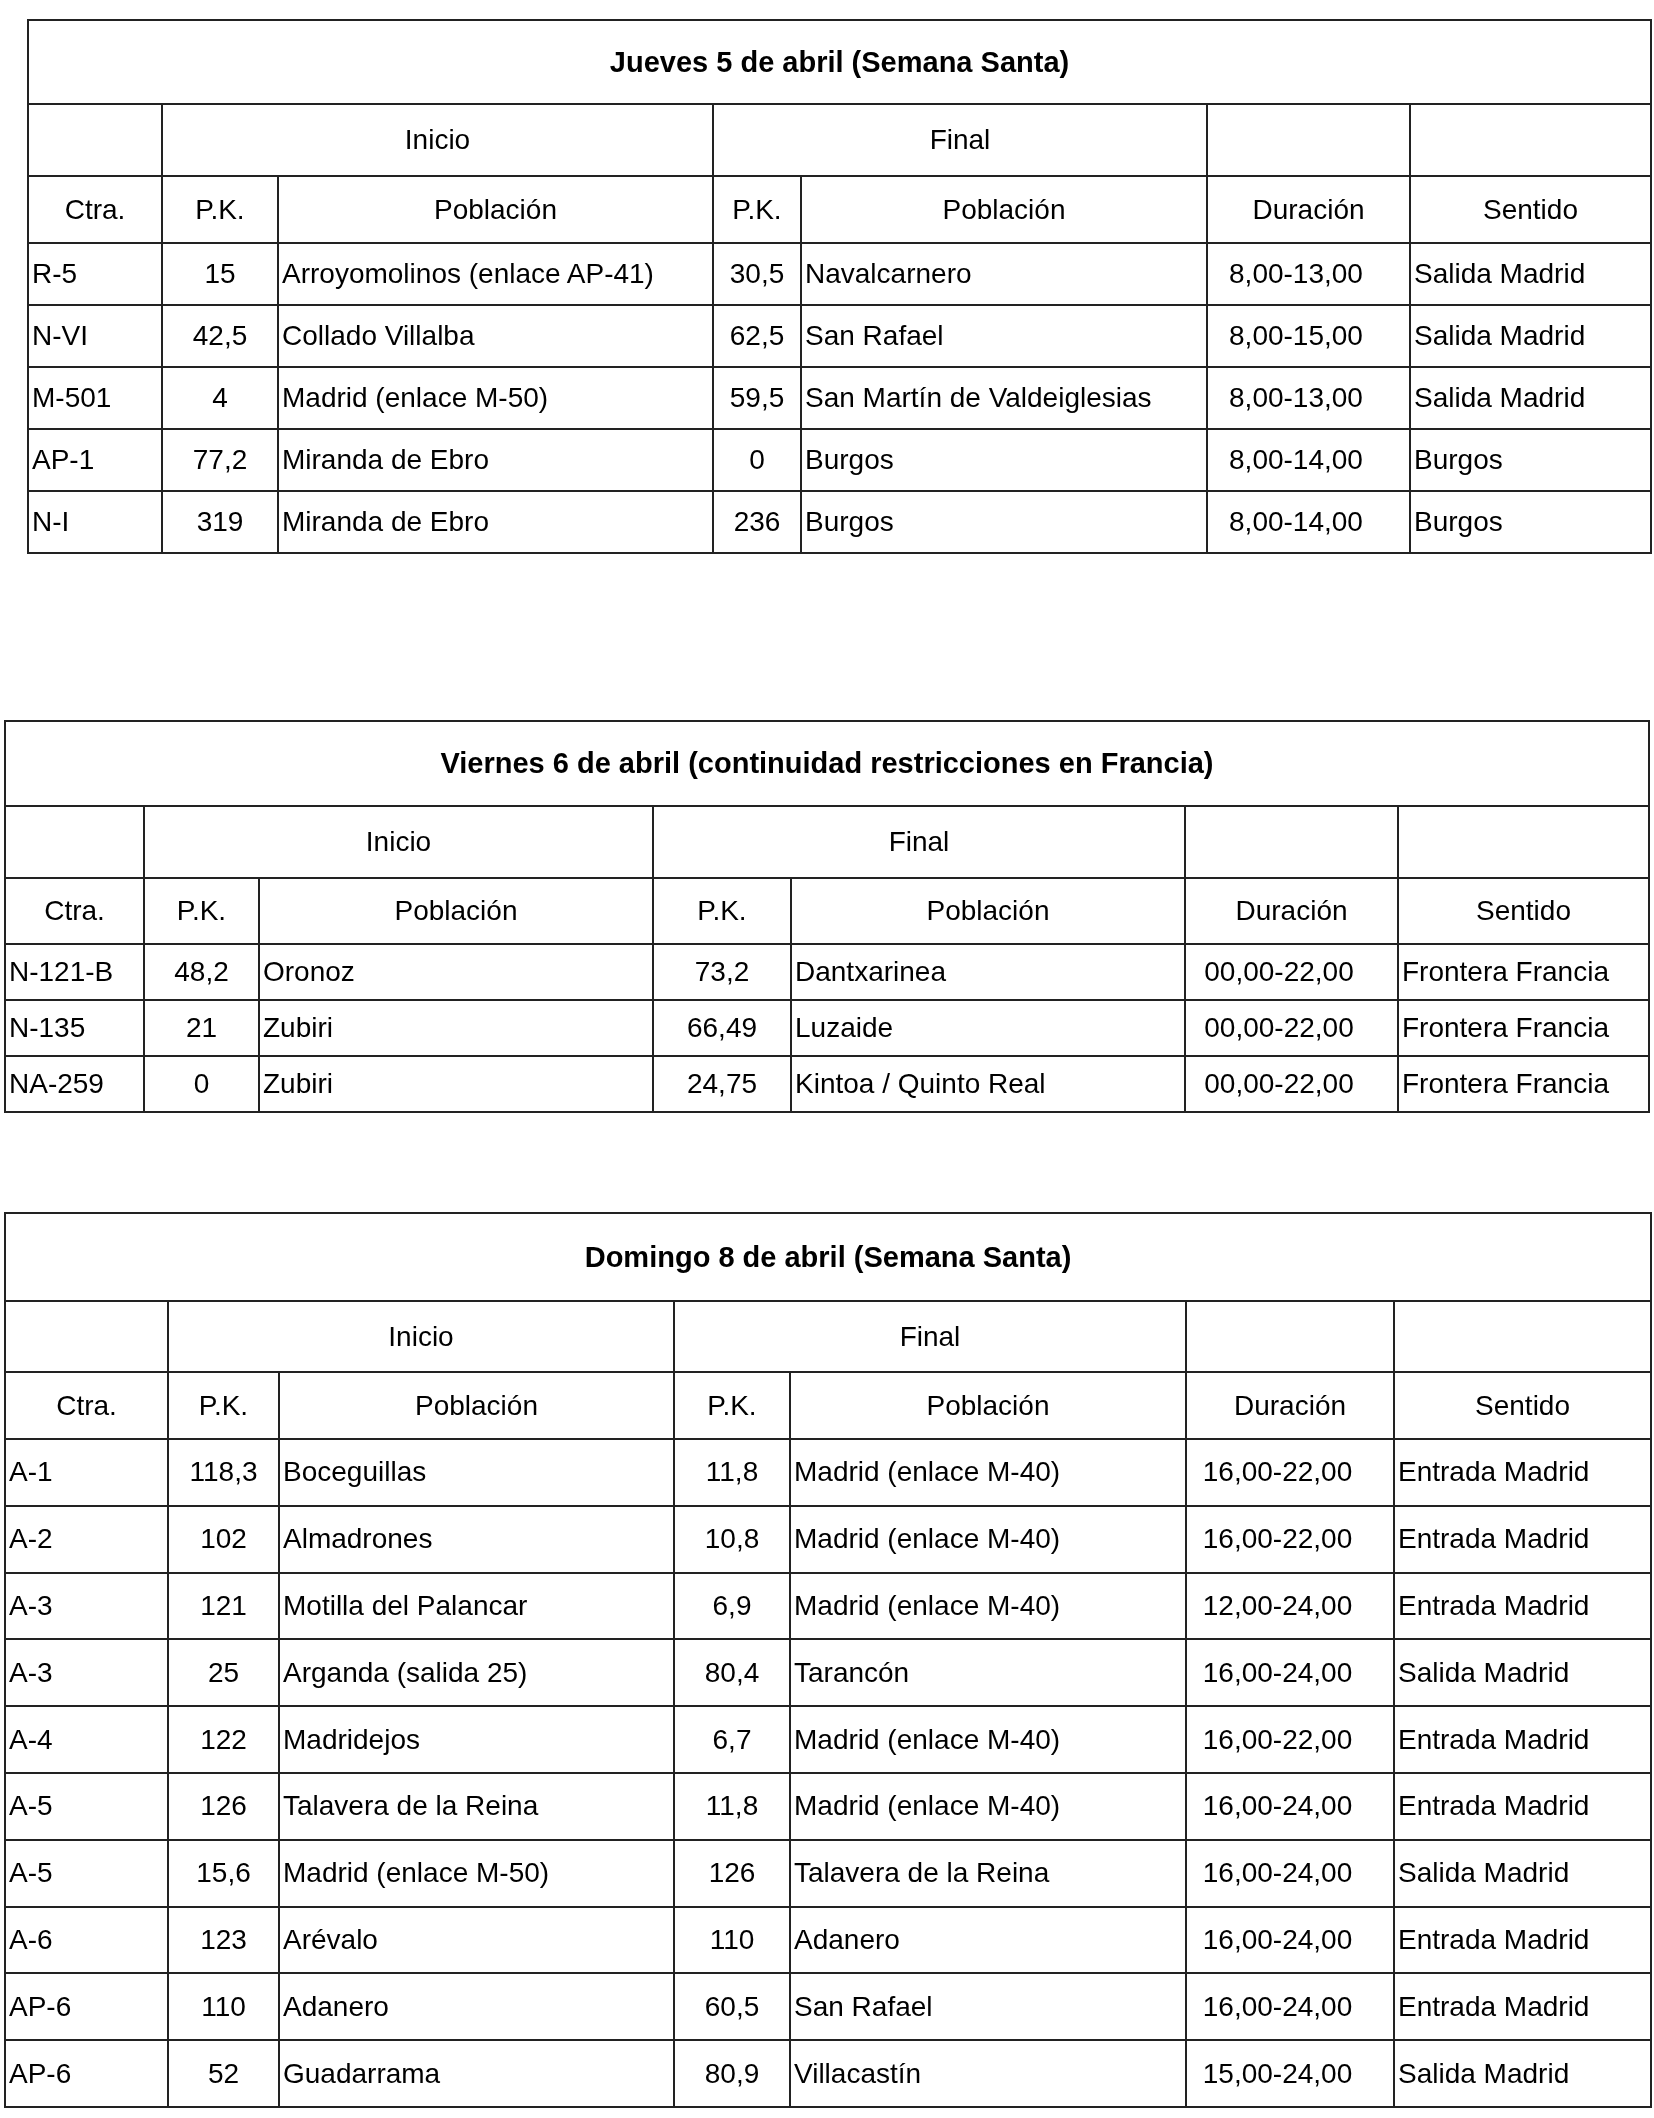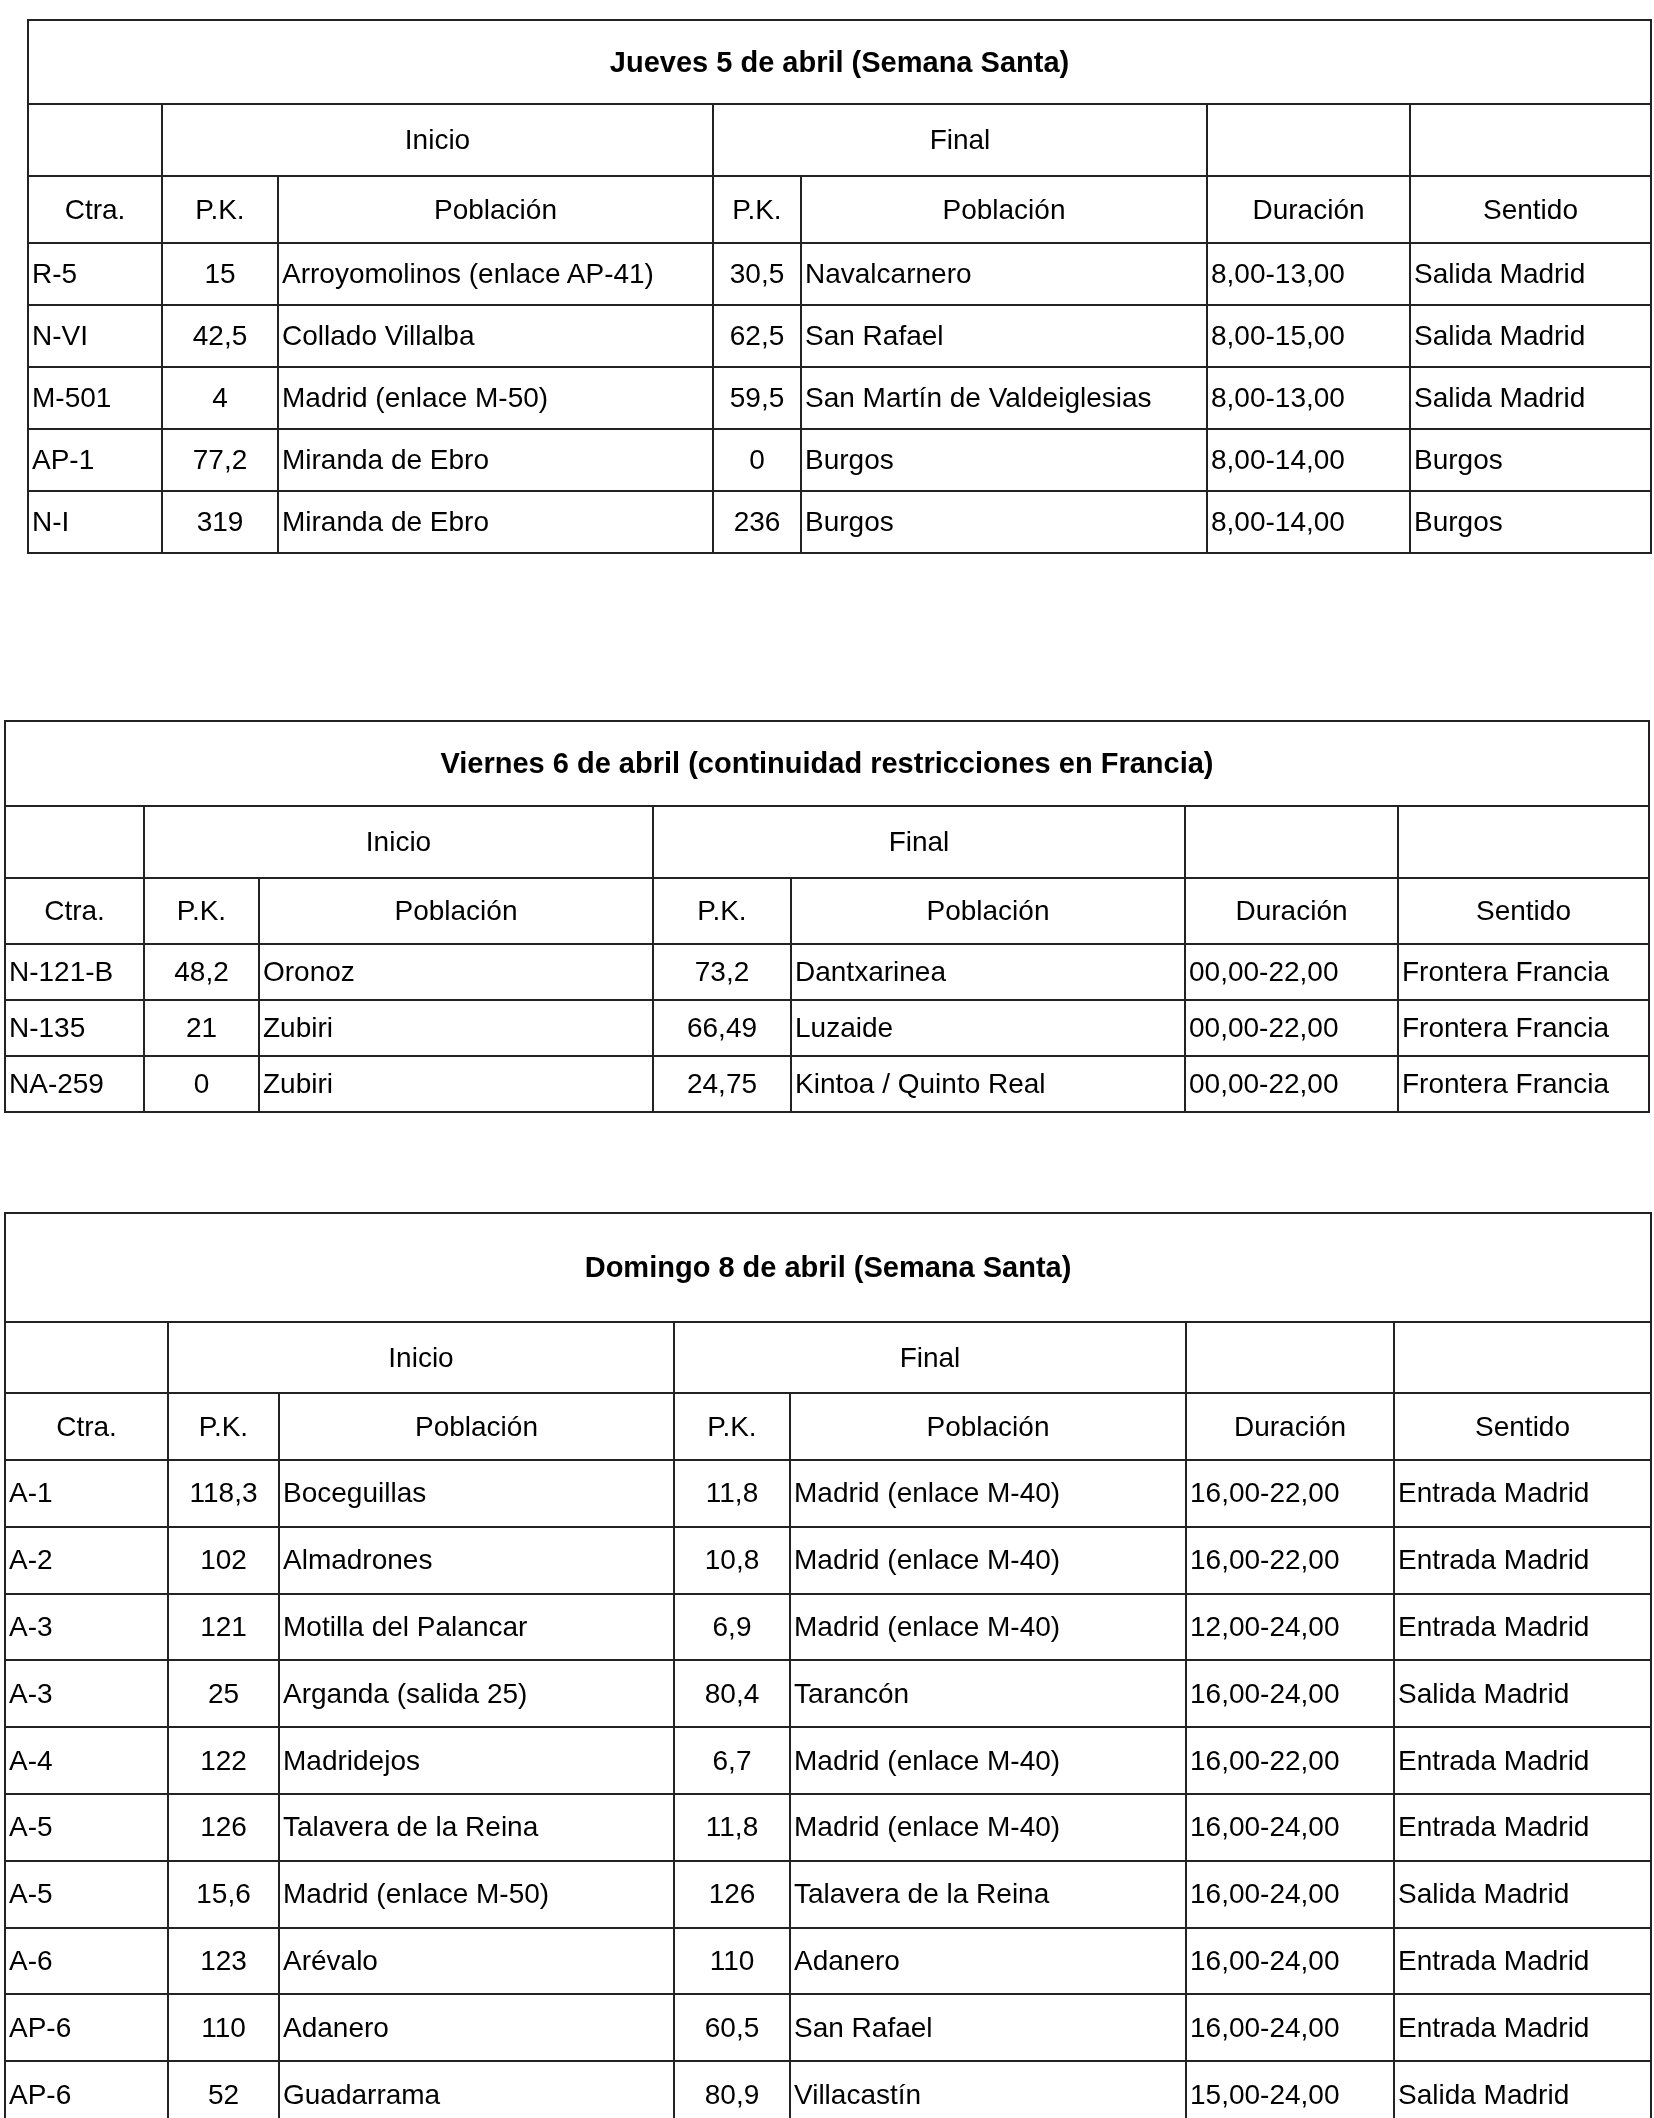--- a/index.html
+++ b/index.html
@@ -30,37 +30,37 @@
       overflow: hidden;
       vertical-align: middle;
     }
     table.restr td.title {
       text-align: center;
       font-weight: bold;
       font-size: 29px;
     }
     .c { text-align: center; }
     .l { text-align: left; }
-    .dur { text-align: left; padding-right: 28px !important; }
+    .dur { text-align: center; padding-right: 28px !important; }
 
     #t1 { left: 15px; top: 19px; width: 1623px; margin-left: 12px; }
     #t2 { left: 4px; top: 720px; width: 1644px; }
     #t3 { left: 4px; top: 1212px; width: 1646px; }
 
     #t1 tr.trow-title { height: 84px; }
     #t1 tr.trow-group { height: 72px; }
     #t1 tr.trow-head { height: 67px; }
     #t1 tr.trow-data { height: 62px; }
 
     #t2 tr.trow-title { height: 85px; }
     #t2 tr.trow-group { height: 72px; }
     #t2 tr.trow-head { height: 66px; }
     #t2 tr.trow-data { height: 56px; }
 
-    #t3 tr.trow-title { height: 109px; padding-left: 20px; }
+    #t3 tr.trow-title { height: 88px; padding-left: 20px; }
     #t3 tr.trow-group { height: 71px; }
     #t3 tr.trow-head { height: 67px; }
     #t3 tr.trow-data { height: 66.8px; padding-left: 30px; }
   </style>
 </head>
 <body>
 
 <table class="restr" id="t1">
   <colgroup>
     <col style="width:134px">

